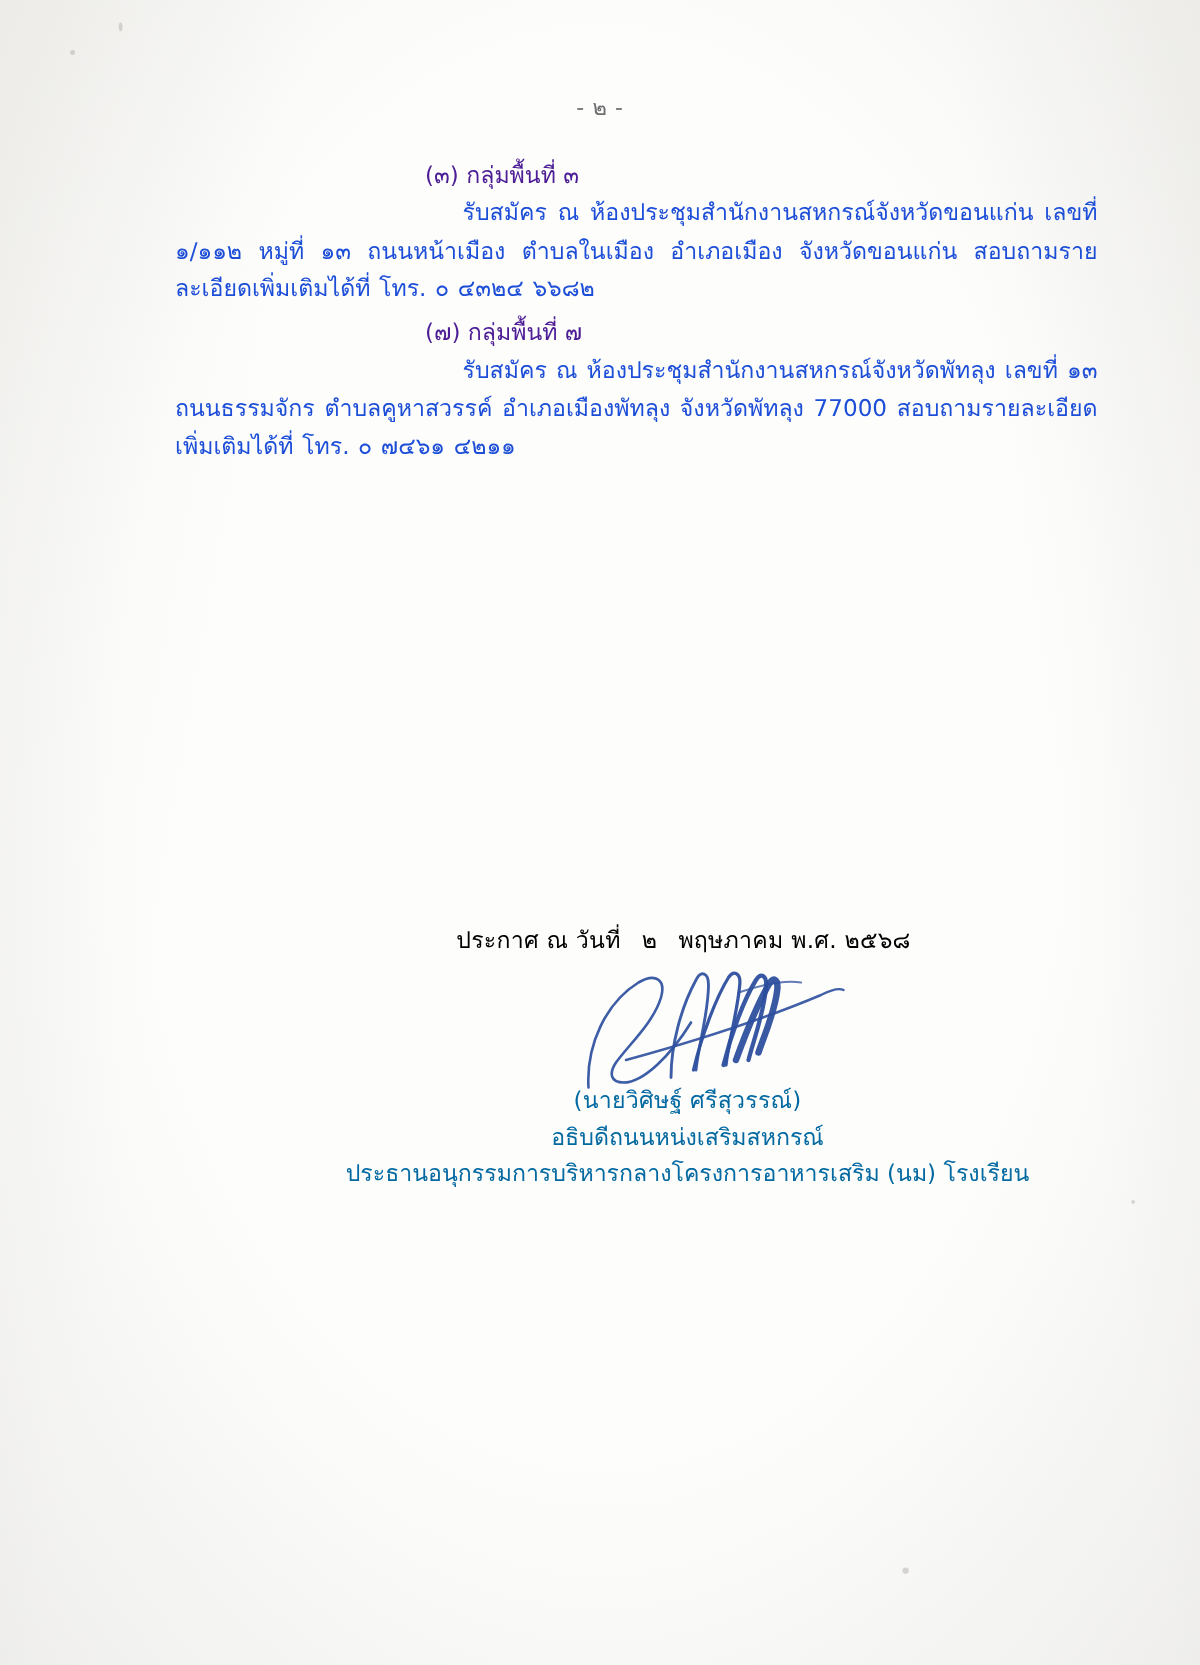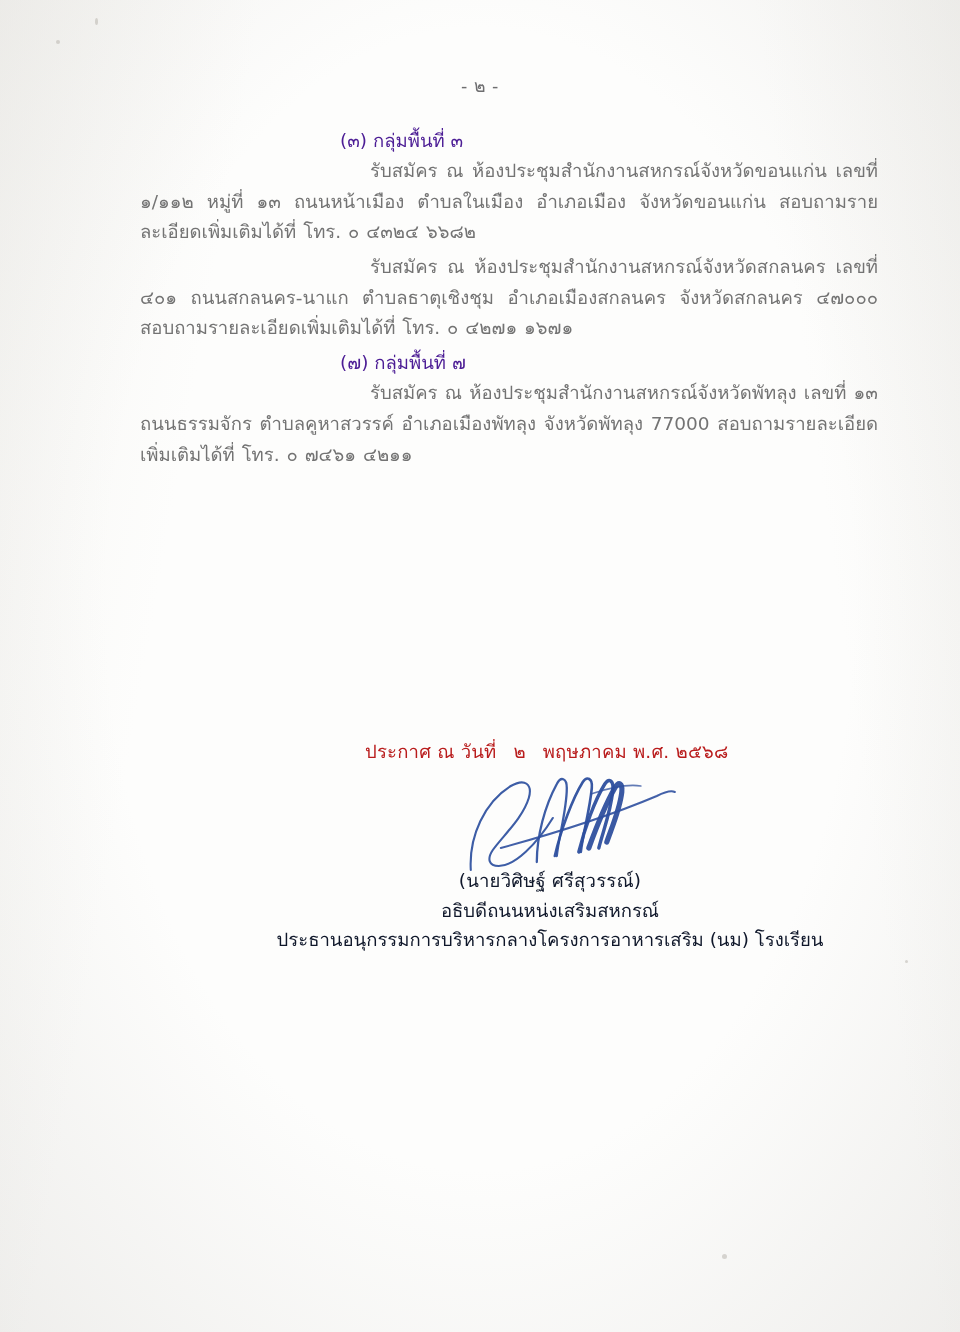--- a/index.html
+++ b/index.html
@@ -64,32 +64,32 @@
   }
   .group-heading {
     font-size: 18.5px;
     color: #4c1d95;
     line-height: 1.62;
     padding-left: 200px;
     white-space: nowrap;
   }
   .group-body {
     font-size: 18.5px;
-    color: #737373;
+    color: #1d4ed8;
     line-height: 1.66;
     text-align: justify;
     text-indent: 230px;
     word-spacing: 1px;
   }
   .announce-date {
     position: absolute;
     left: 365px;
     top: 737px;
     font-size: 18.5px;
-    color: #b91c1c;
+    color: #000000;
     white-space: nowrap;
     letter-spacing: 0.2px;
   }
   .announce-date .day {
     display: inline-block;
     min-width: 34px;
     text-align: center;
   }
   .signature-area {
     position: absolute;
@@ -105,21 +105,21 @@
   .signature-mark svg {
     position: absolute;
     left: 50%;
     top: -6px;
     transform: translateX(-42%);
   }
   .signer-name,
   .signer-title,
   .signer-role {
     font-size: 18.5px;
-    color: #0f172a;
+    color: #0369a1;
     line-height: 1.6;
     white-space: nowrap;
   }
   .signer-name {
     letter-spacing: 0.2px;
   }
 </style>
 </head>
 <body>
 
@@ -137,21 +137,20 @@
     <div class="page-number">- ๒ -</div>
 
     <div class="body-block">
 
       <div class="group">
         <div class="group-heading">(๓) กลุ่มพื้นที่ ๓</div>
         <div class="group-body">รับสมัคร ณ ห้องประชุมสำนักงานสหกรณ์จังหวัดขอนแก่น เลขที่ ๑/๑๑๒ หมู่ที่ ๑๓ ถนนหน้าเมือง ตำบลในเมือง อำเภอเมือง จังหวัดขอนแก่น สอบถามรายละเอียดเพิ่มเติมได้ที่ โทร. ๐ ๔๓๒๔ ๖๖๘๒</div>
       </div>
 
       <div class="group">
-        <div class="group-body">รับสมัคร ณ ห้องประชุมสำนักงานสหกรณ์จังหวัดสกลนคร เลขที่ ๔๐๑ ถนนสกลนคร-นาแก ตำบลธาตุเชิงชุม อำเภอเมืองสกลนคร จังหวัดสกลนคร ๔๗๐๐๐ สอบถามรายละเอียดเพิ่มเติมได้ที่ โทร. ๐ ๔๒๗๑ ๑๖๗๑</div>
       </div>
 
       <div class="group">
       </div>
 
 
       <div class="group">
         <div class="group-heading">(๗) กลุ่มพื้นที่ ๗</div>
         <div class="group-body">รับสมัคร ณ ห้องประชุมสำนักงานสหกรณ์จังหวัดพัทลุง เลขที่ ๑๓ ถนนธรรมจักร ตำบลคูหาสวรรค์ อำเภอเมืองพัทลุง จังหวัดพัทลุง 77000 สอบถามรายละเอียดเพิ่มเติมได้ที่ โทร. ๐ ๗๔๖๑ ๔๒๑๑</div>
       </div>

